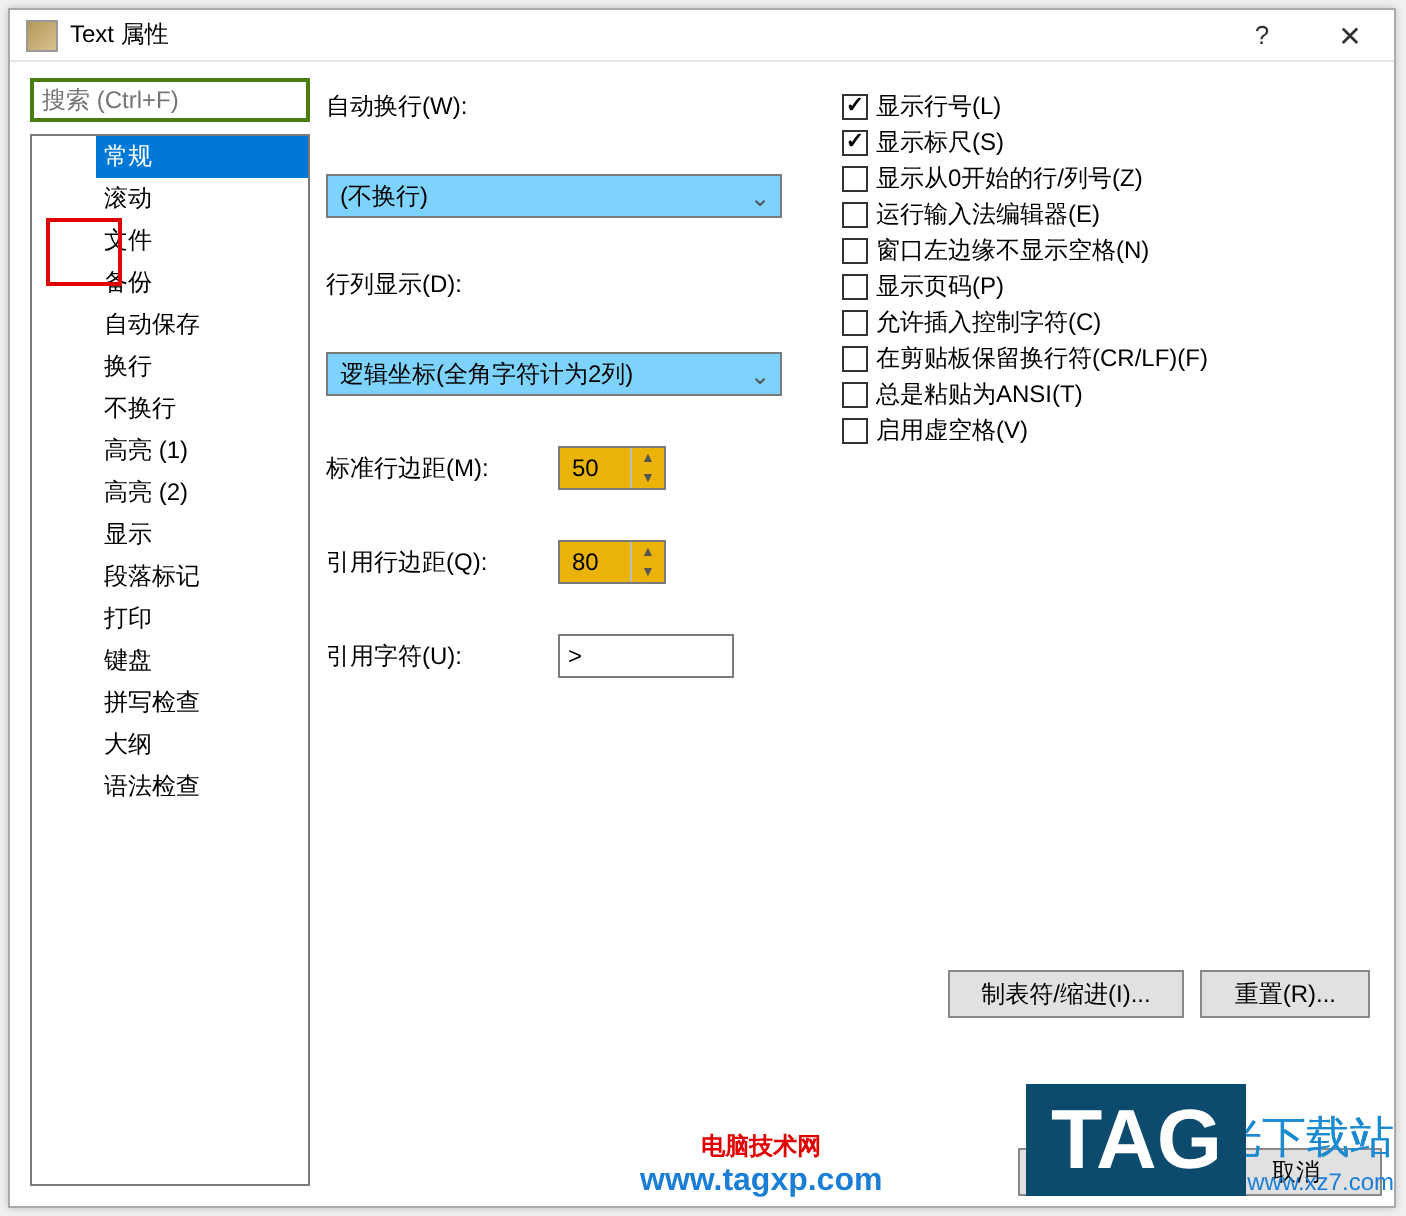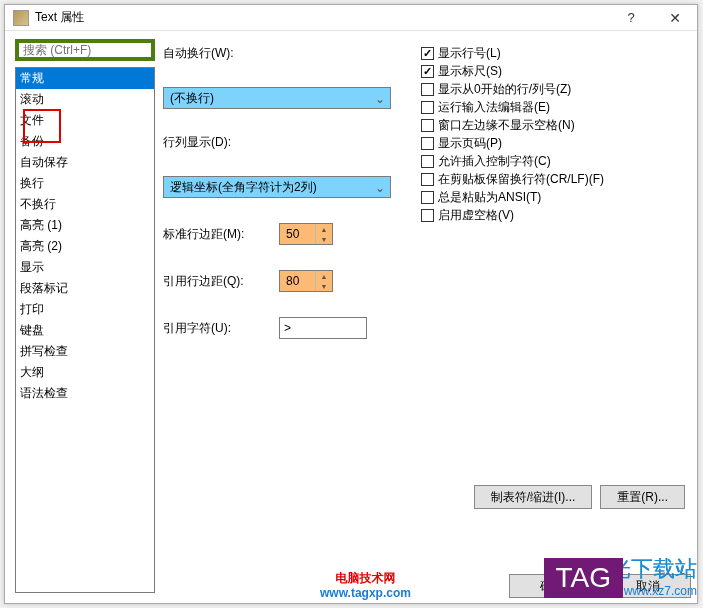--- a/index.html
+++ b/index.html
@@ -6,48 +6,48 @@
 body { background: #f0f0f0; width: 703px; height: 608px; position: relative; overflow: hidden; }
 .window { background: #fff; width: 694px; height: 600px; margin: 4px; border: 1px solid #aaa; box-shadow: 0 0 4px rgba(0,0,0,0.2); display: flex; flex-direction: column; }
 .titlebar { height: 26px; background: #fff; display: flex; align-items: center; padding-left: 8px; border-bottom: 1px solid #e5e5e5; }
 .title-icon { width:16px; height:16px; margin-right:6px; display:inline-block; background: linear-gradient(135deg,#b4975a 0%,#d9c28e 100%); border:1px solid #999; }
 .title-text { flex:1; }
 .title-btns { display:flex; }
 .title-btn { width:44px; height:28px; display:flex; align-items:center; justify-content:center; font-size:14px; color:#333; }
 .title-btn.help { font-size:13px; }
 .body { flex:1; display:flex; padding:8px 10px 10px 10px; gap:8px; position:relative; }
 .leftpane { width:140px; display:flex; flex-direction:column; gap:6px; }
-.search { height:22px; border:4px solid #4d7c0f; padding:2px 4px; font-size:12px; color:#15803d; }
+.search { height:22px; border:2px solid #4d7c0f; padding:2px 4px; font-size:12px; color:#15803d; }
 .listbox { flex:1; border:1px solid #7a7a7a; overflow:auto; background:#fff; }
-.listitem { padding:2px 4px; cursor:default; }
+.listitem { padding:2px 4px; cursor:default;margin-left:32px; }
 .listitem.selected { background:#0078d7; color:#fff; }
 .highlight-box { position:absolute; left:18px; top:78px; width:38px; height:34px; border:2px solid #e00000; pointer-events:none; }
 .rightpane { flex:1; display:flex; flex-direction:column; position:relative; }
 .forms { display:flex; gap:4px; }
 .col1 { width:250px; display:flex; flex-direction:column; gap:25px; padding-top:6px; }
 .col2 { flex:1; display:flex; flex-direction:column; gap:1px; padding-top:6px; padding-left:4px; }
 .label { color:#000; }
 .combo { width:228px; height:22px; border:1px solid #7a7a7a; display:flex; align-items:center; padding-left:6px; position:relative; background:#7dd3fc; }
 .combo-arrow { position:absolute; right:2px; top:3px; width:16px; height:16px; display:flex; align-items:center;justify-content:center; color:#555;}
 .row { display:flex; align-items:center; gap:6px; }
 .row .label { width:110px; }
-.spinner { width:54px; height:22px; border:1px solid #7a7a7a; display:flex; align-items:center; padding-left:6px; position:relative; background:#fdba74; }
+.spinner { width:54px; height:22px; border:1px solid #7a7a7a; display:flex; align-items:center; padding-left:6px; position:relative; background:#eab308; }
 .spinarrows { position:absolute; right:0; top:0; width:17px; height:20px; display:flex; flex-direction:column; }
 .spinarrow { flex:1; display:flex; align-items:center; justify-content:center; font-size:7px; color:#555; border-left:1px solid #bbb;}
 .textin { width:88px; height:22px; border:1px solid #7a7a7a; padding-left:4px; background:#fff; display:flex; align-items:center; }
 .check { display:flex; align-items:center; gap:4px; }
 .cbox { width:13px; height:13px; border:1px solid #333; display:flex; align-items:center; justify-content:center; background:#fff; }
 .cbox.checked::after { content:"✓"; font-size:11px; line-height:11px; color:#000; font-weight:bold; }
 .buttons-row { position:absolute; right:2px; bottom:84px; display:flex; gap:8px; }
 .btn { height:24px; padding:2px 16px; border:1px solid #888; background:#e1e1e1; display:flex; align-items:center; }
 .ok-cancel { position:absolute; right:12px; bottom:10px; display:flex; gap:10px; }
 .ok-cancel .btn { width:86px; justify-content:center; }
 .watermark1 { position:absolute; left:320px; bottom:8px; color:#e00000; font-size:26px; font-weight:bold; display:flex; flex-direction:column; align-items:center; line-height:1.2; z-index:5; }
-.watermark1 .w1b { color:#1a7ed6; font-size:12px; }
-.tagbox { position:absolute; right:80px; bottom:10px; background:#701a75; color:#fff; font-size:28px; font-weight:normal; padding:4px 12px; z-index:5; }
+.watermark1 .w1b { color:#1a7ed6; font-size:16px; }
+.tagbox { position:absolute; right:80px; bottom:10px; background:#0c4a6e; color:#fff; font-size:42px; font-weight:bold; padding:4px 12px; z-index:5; }
 .watermark2 { position:absolute; right:6px; bottom:10px; display:flex; flex-direction:column; align-items:flex-end; color:#1a7ed6; font-size:15px; z-index:4; }
 .watermark2 .l1 { color:#1a8ad1; font-size:22px; background:linear-gradient(90deg,#55b3f3,#2d8fd6); -webkit-background-clip:text; }
 </style>
 </head>
 <body>
 
 <div class="window">
   <div class="titlebar">
     <span class="title-icon"></span>
     <span class="title-text">Text 属性</span>

